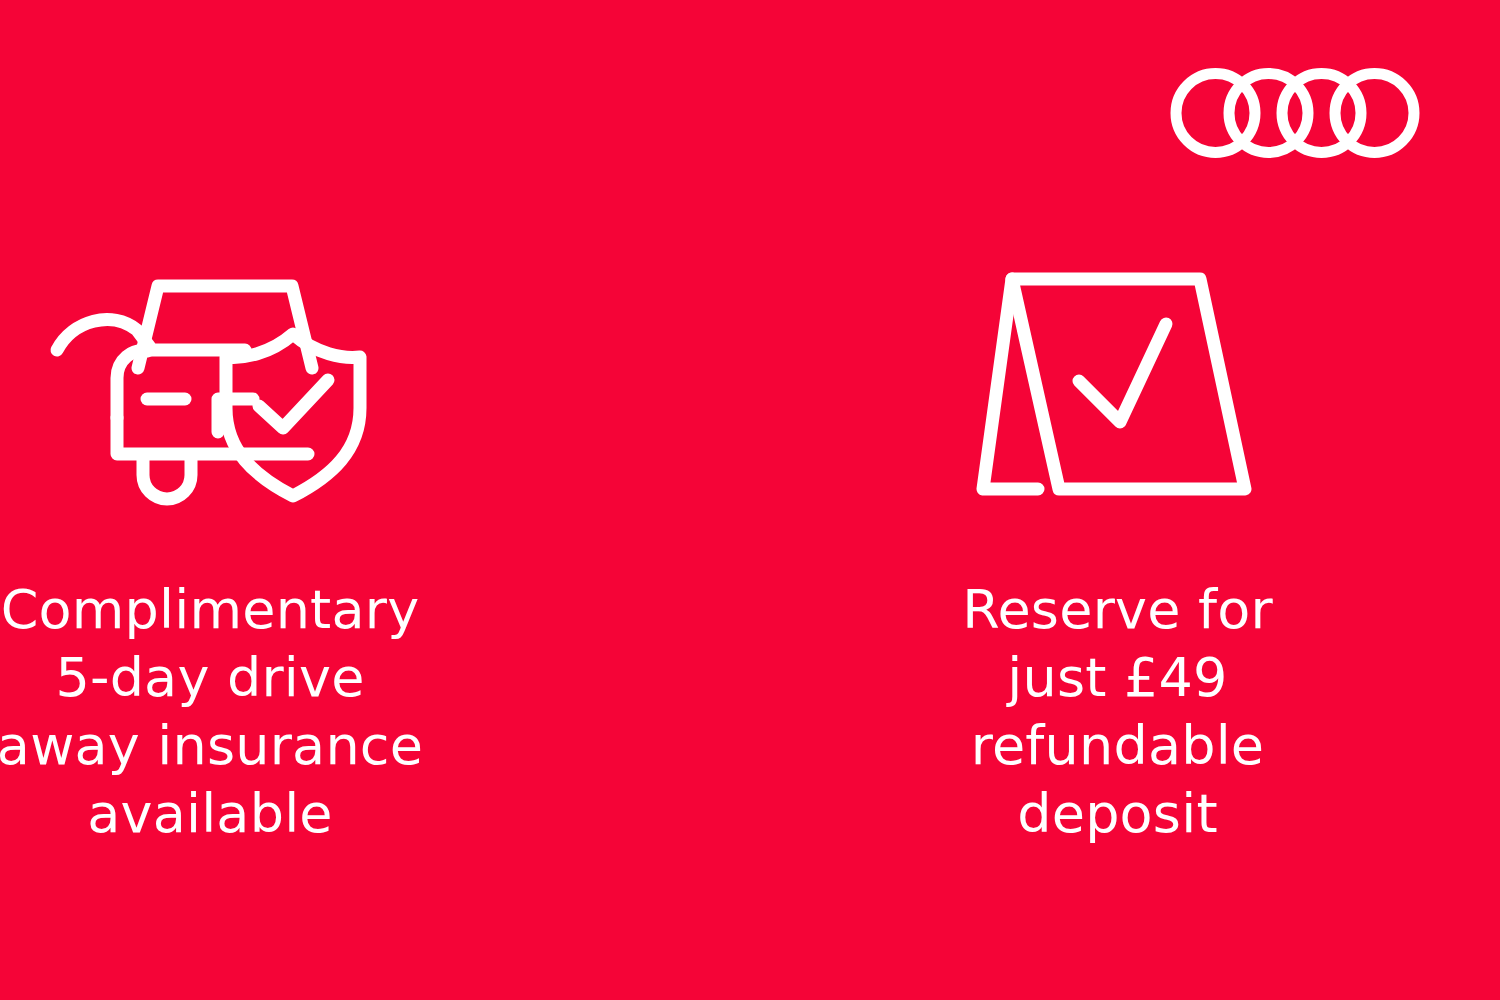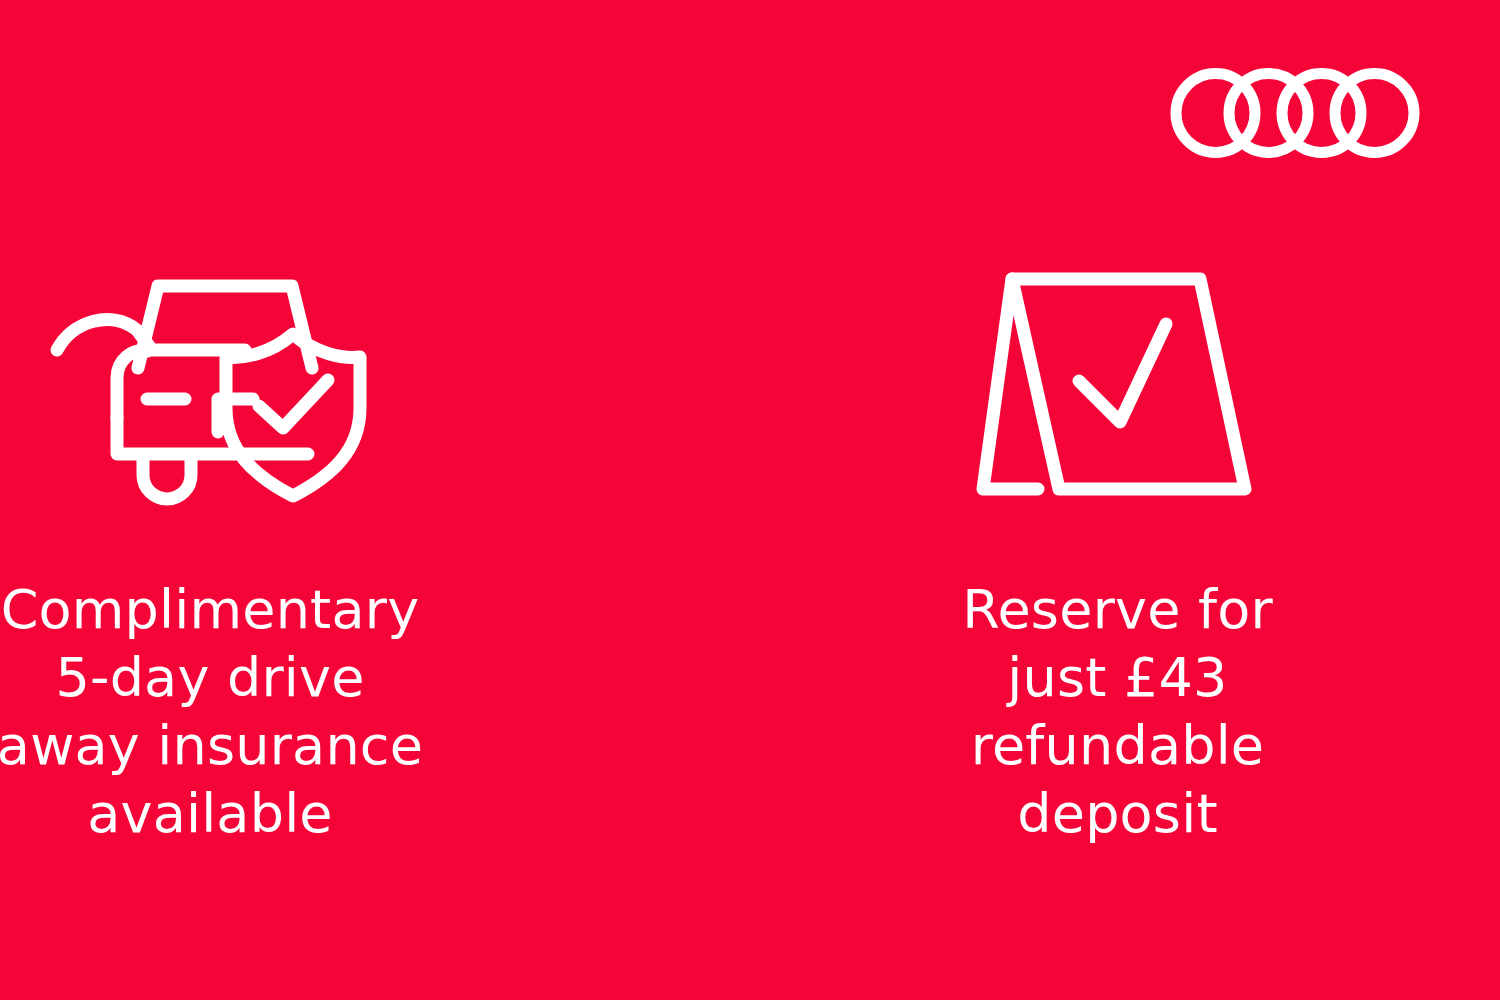--- a/index.html
+++ b/index.html
@@ -138,19 +138,19 @@
 
             <path d="M 44 18 L 15 228 L 70 228"></path>
 
             <path d="M 44 18 L 232 18 L 277 228 L 91 228 Z"></path>
 
             <path d="M 111 120 L 152 161 L 198 63"></path>
           </g>
         </svg>
       </div>
       <div class="feature-caption">Reserve for
-just £43
+just £49
 refundable
 deposit</div>
     </div>
 
   </div>
 </div>
 
 </body></html>

